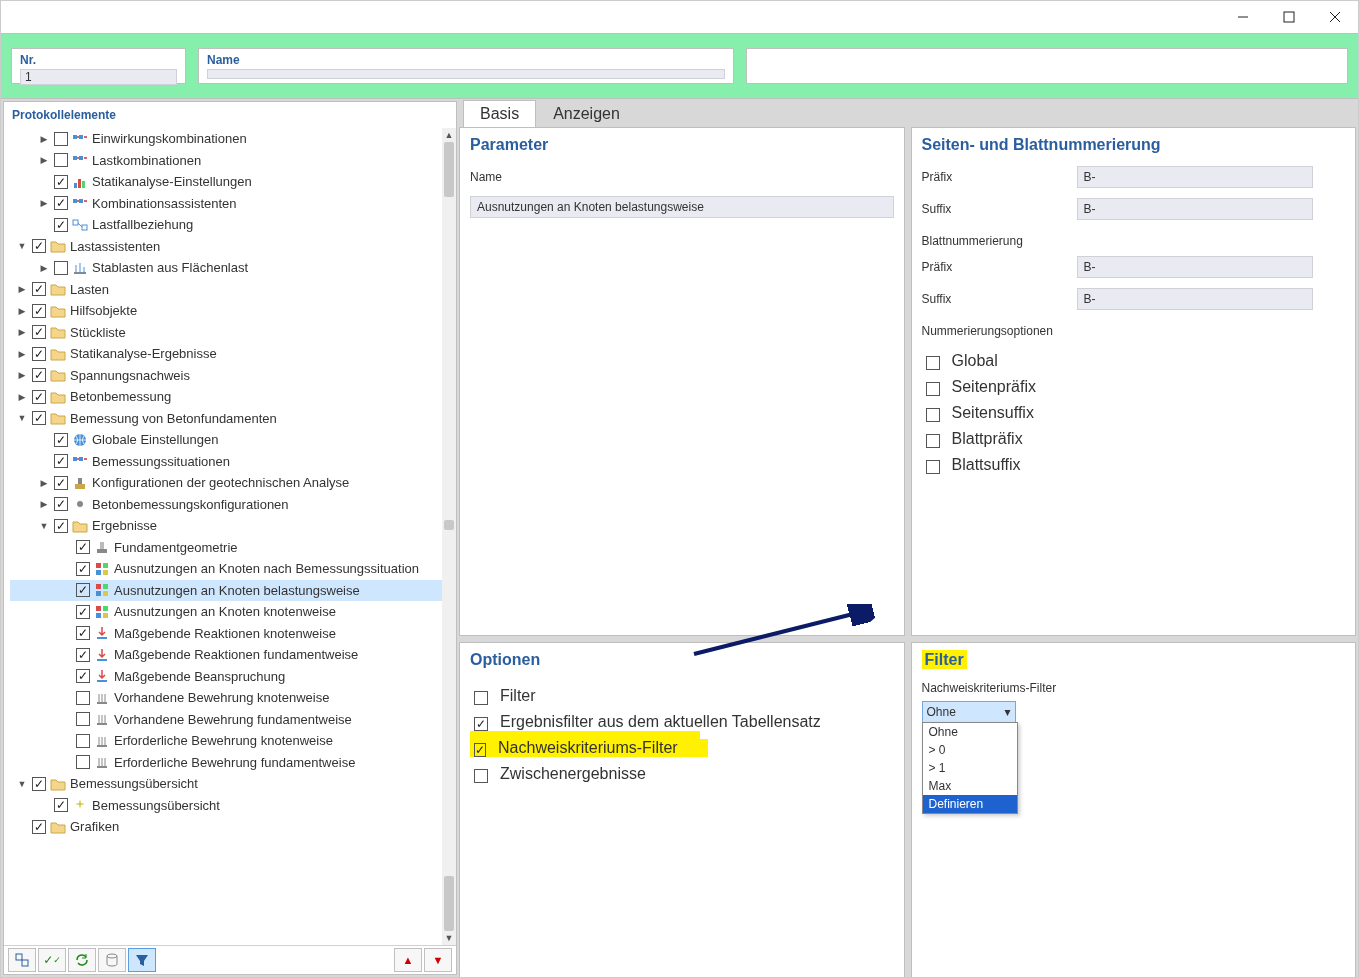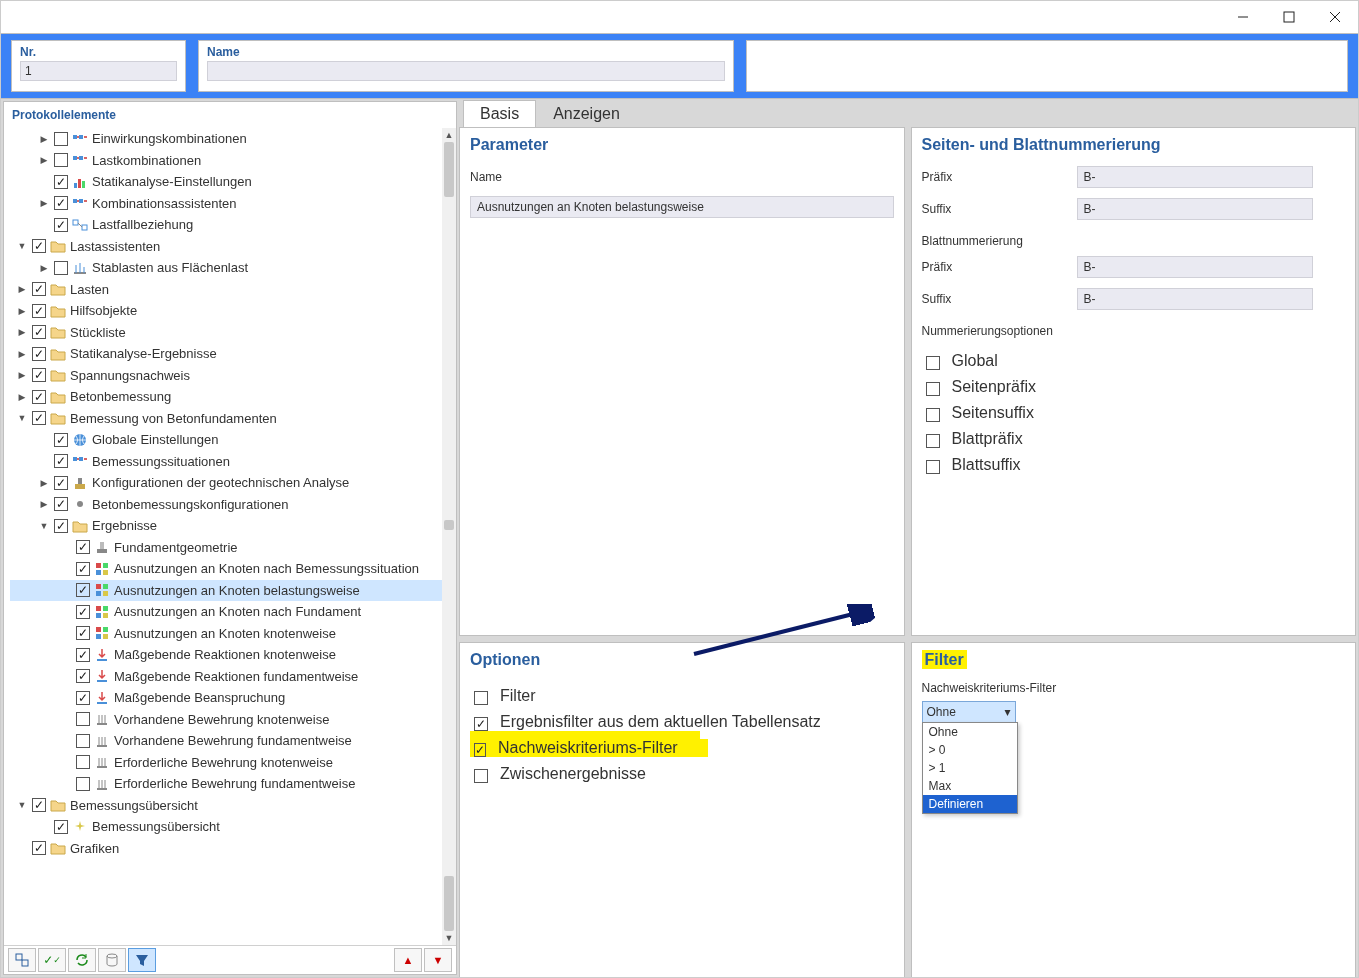--- a/index.html
+++ b/index.html
@@ -1,20 +1,20 @@
 <!DOCTYPE html>
 <html><head>
 <meta charset="utf-8">
 <style>
 html,body{margin:0;padding:0;width:1359px;height:978px;font-family:"Segoe UI",Arial,sans-serif;font-size:13px;color:#333;background:#fff;overflow:hidden}
 .window{width:1359px;height:978px;display:flex;flex-direction:column;border:1px solid #ccc;box-sizing:border-box}
 .titlebar{height:32px;display:flex;justify-content:flex-end;align-items:center;background:#fff}
 .sysbtn{width:46px;height:32px;display:flex;align-items:center;justify-content:center;font-size:14px}
 .sysbtn svg{stroke:#222;stroke-width:1;fill:none}
-.toprow{height:66px;background:#3b82f6;display:flex;gap:12px;padding:6px 10px;box-sizing:border-box;border-top:1px solid #c0c0c0;border-bottom:1px solid #c0c0c0}
+.toprow{height:66px;background:#86efac;display:flex;gap:12px;padding:14px 10px;box-sizing:border-box;border-top:1px solid #c0c0c0;border-bottom:1px solid #c0c0c0}
 .fieldbox{background:#fff;border:1px solid #bfbfbf;padding:4px 8px;box-sizing:border-box;display:flex;flex-direction:column}
 .fieldbox .lbl{font-size:12px;color:#2a5e9e;font-weight:600}
 .fieldbox .val{font-size:12px;background:#eaeaf2;border:1px solid #d0d0d8;height:18px;padding:0 4px;display:flex;align-items:center;margin-top:2px}
 .main{flex:1;display:flex;background:#d8d8d8;overflow:hidden}
 .leftpanel{width:452px;background:#fff;margin:2px 2px 2px 2px;border:1px solid #bfbfbf;display:flex;flex-direction:column}
 .leftpanel .hdr{color:#2a5e9e;font-weight:700;font-size:12px;padding:6px 8px}
 .treewrap{flex:1;position:relative;overflow:hidden}
 .tree{position:absolute;left:0;right:14px;top:0;bottom:0;overflow:hidden;padding-left:6px}
 .tscroll{position:absolute;right:0;top:0;bottom:0;width:14px;background:#f0f0f0;display:flex;flex-direction:column}
 .tscroll .arr{height:14px;display:flex;align-items:center;justify-content:center;font-size:9px;color:#555}
@@ -366,34 +366,20 @@
               <span class="exp"></span>
               <span class="cb c"></span>
               <span class="ic">
                 <svg width="16" height="16">
                   <rect x="2" y="2" width="5" height="5" fill="#d94a4a"></rect>
                   <rect x="9" y="2" width="5" height="5" fill="#4ad96a"></rect>
                   <rect x="2" y="9" width="5" height="5" fill="#4a90d9"></rect>
                   <rect x="9" y="9" width="5" height="5" fill="#d9c84a"></rect>
                 </svg>
               </span>
-              <span class="lbl">Ausnutzungen an Knoten nach Fundament</span>
-            </div>
-            <div class="row">
-              <span class="pad" style="width:50px"></span>
-              <span class="exp"></span>
-              <span class="cb c"></span>
-              <span class="ic">
-                <svg width="16" height="16">
-                  <rect x="2" y="2" width="5" height="5" fill="#d94a4a"></rect>
-                  <rect x="9" y="2" width="5" height="5" fill="#4ad96a"></rect>
-                  <rect x="2" y="9" width="5" height="5" fill="#4a90d9"></rect>
-                  <rect x="9" y="9" width="5" height="5" fill="#d9c84a"></rect>
-                </svg>
-              </span>
               <span class="lbl">Ausnutzungen an Knoten knotenweise</span>
             </div>
             <div class="row">
               <span class="pad" style="width:50px"></span>
               <span class="exp"></span>
               <span class="cb c"></span>
               <span class="ic">
                 <svg width="16" height="16">
                   <path d="M8 2v8M5 7l3 3 3-3" stroke="#d94a4a" stroke-width="1.5" fill="none"></path>
                   <line x1="3" y1="13" x2="13" y2="13" stroke="#4a90d9" stroke-width="2"></line>

